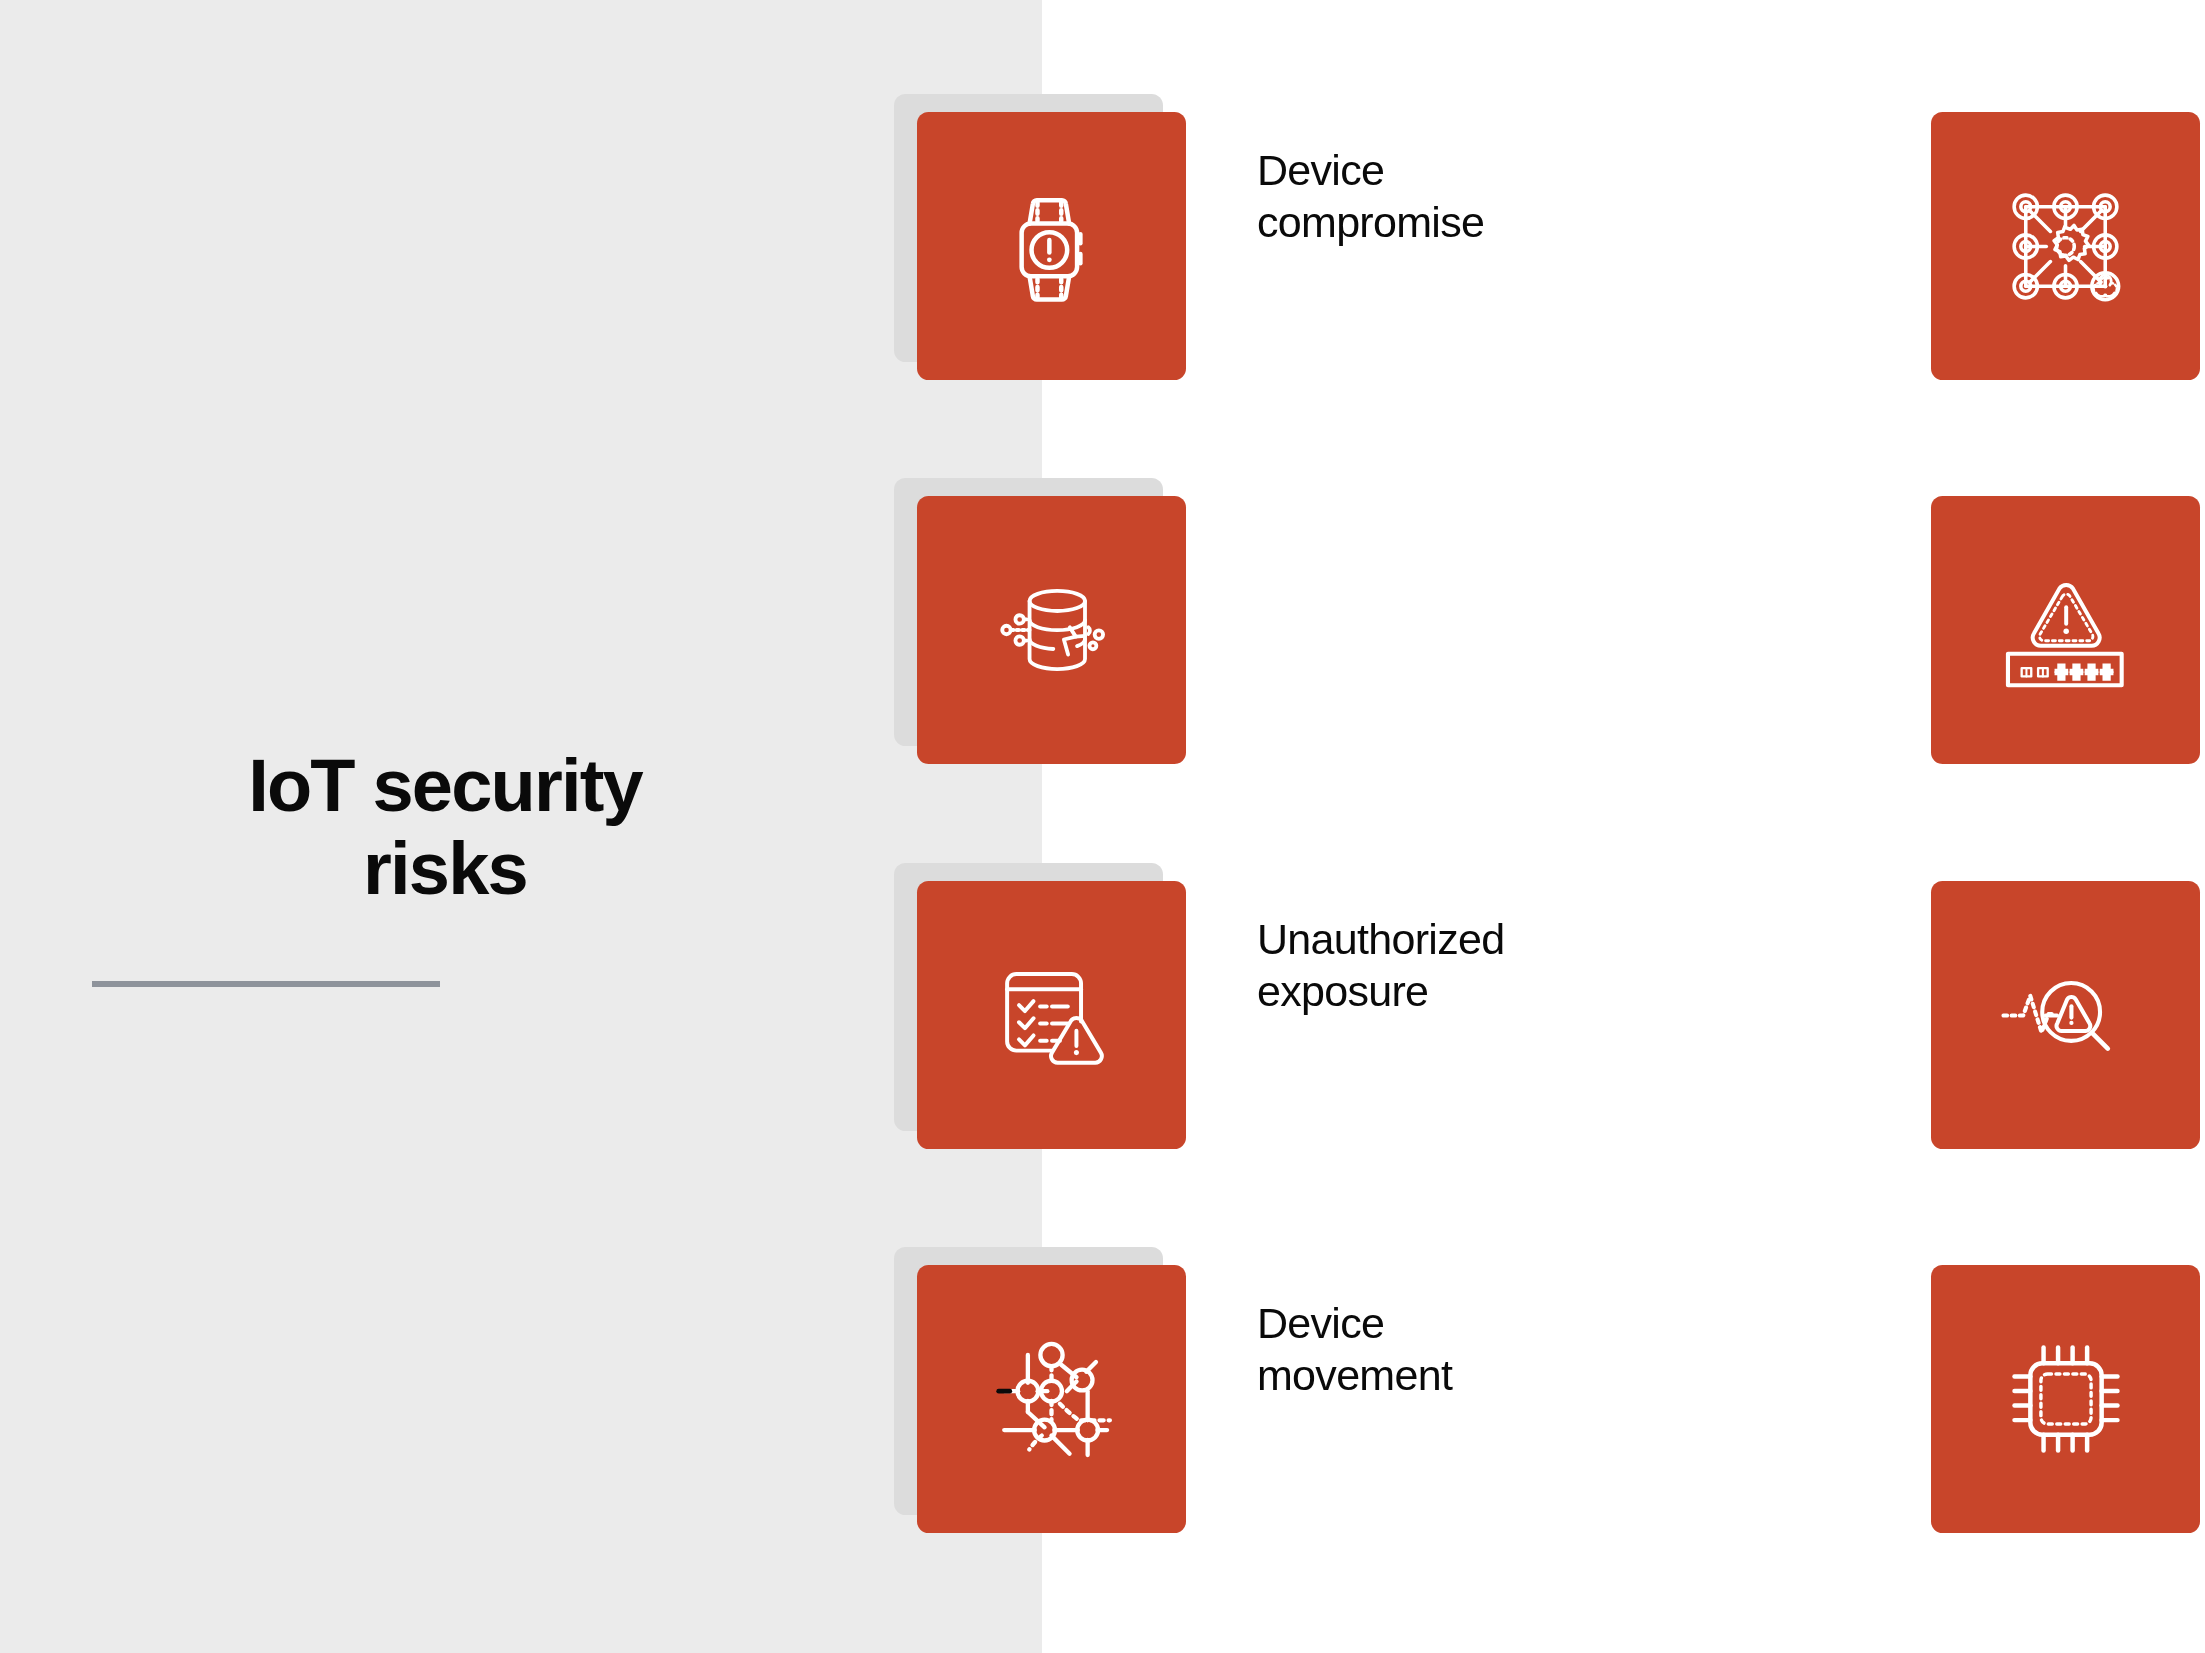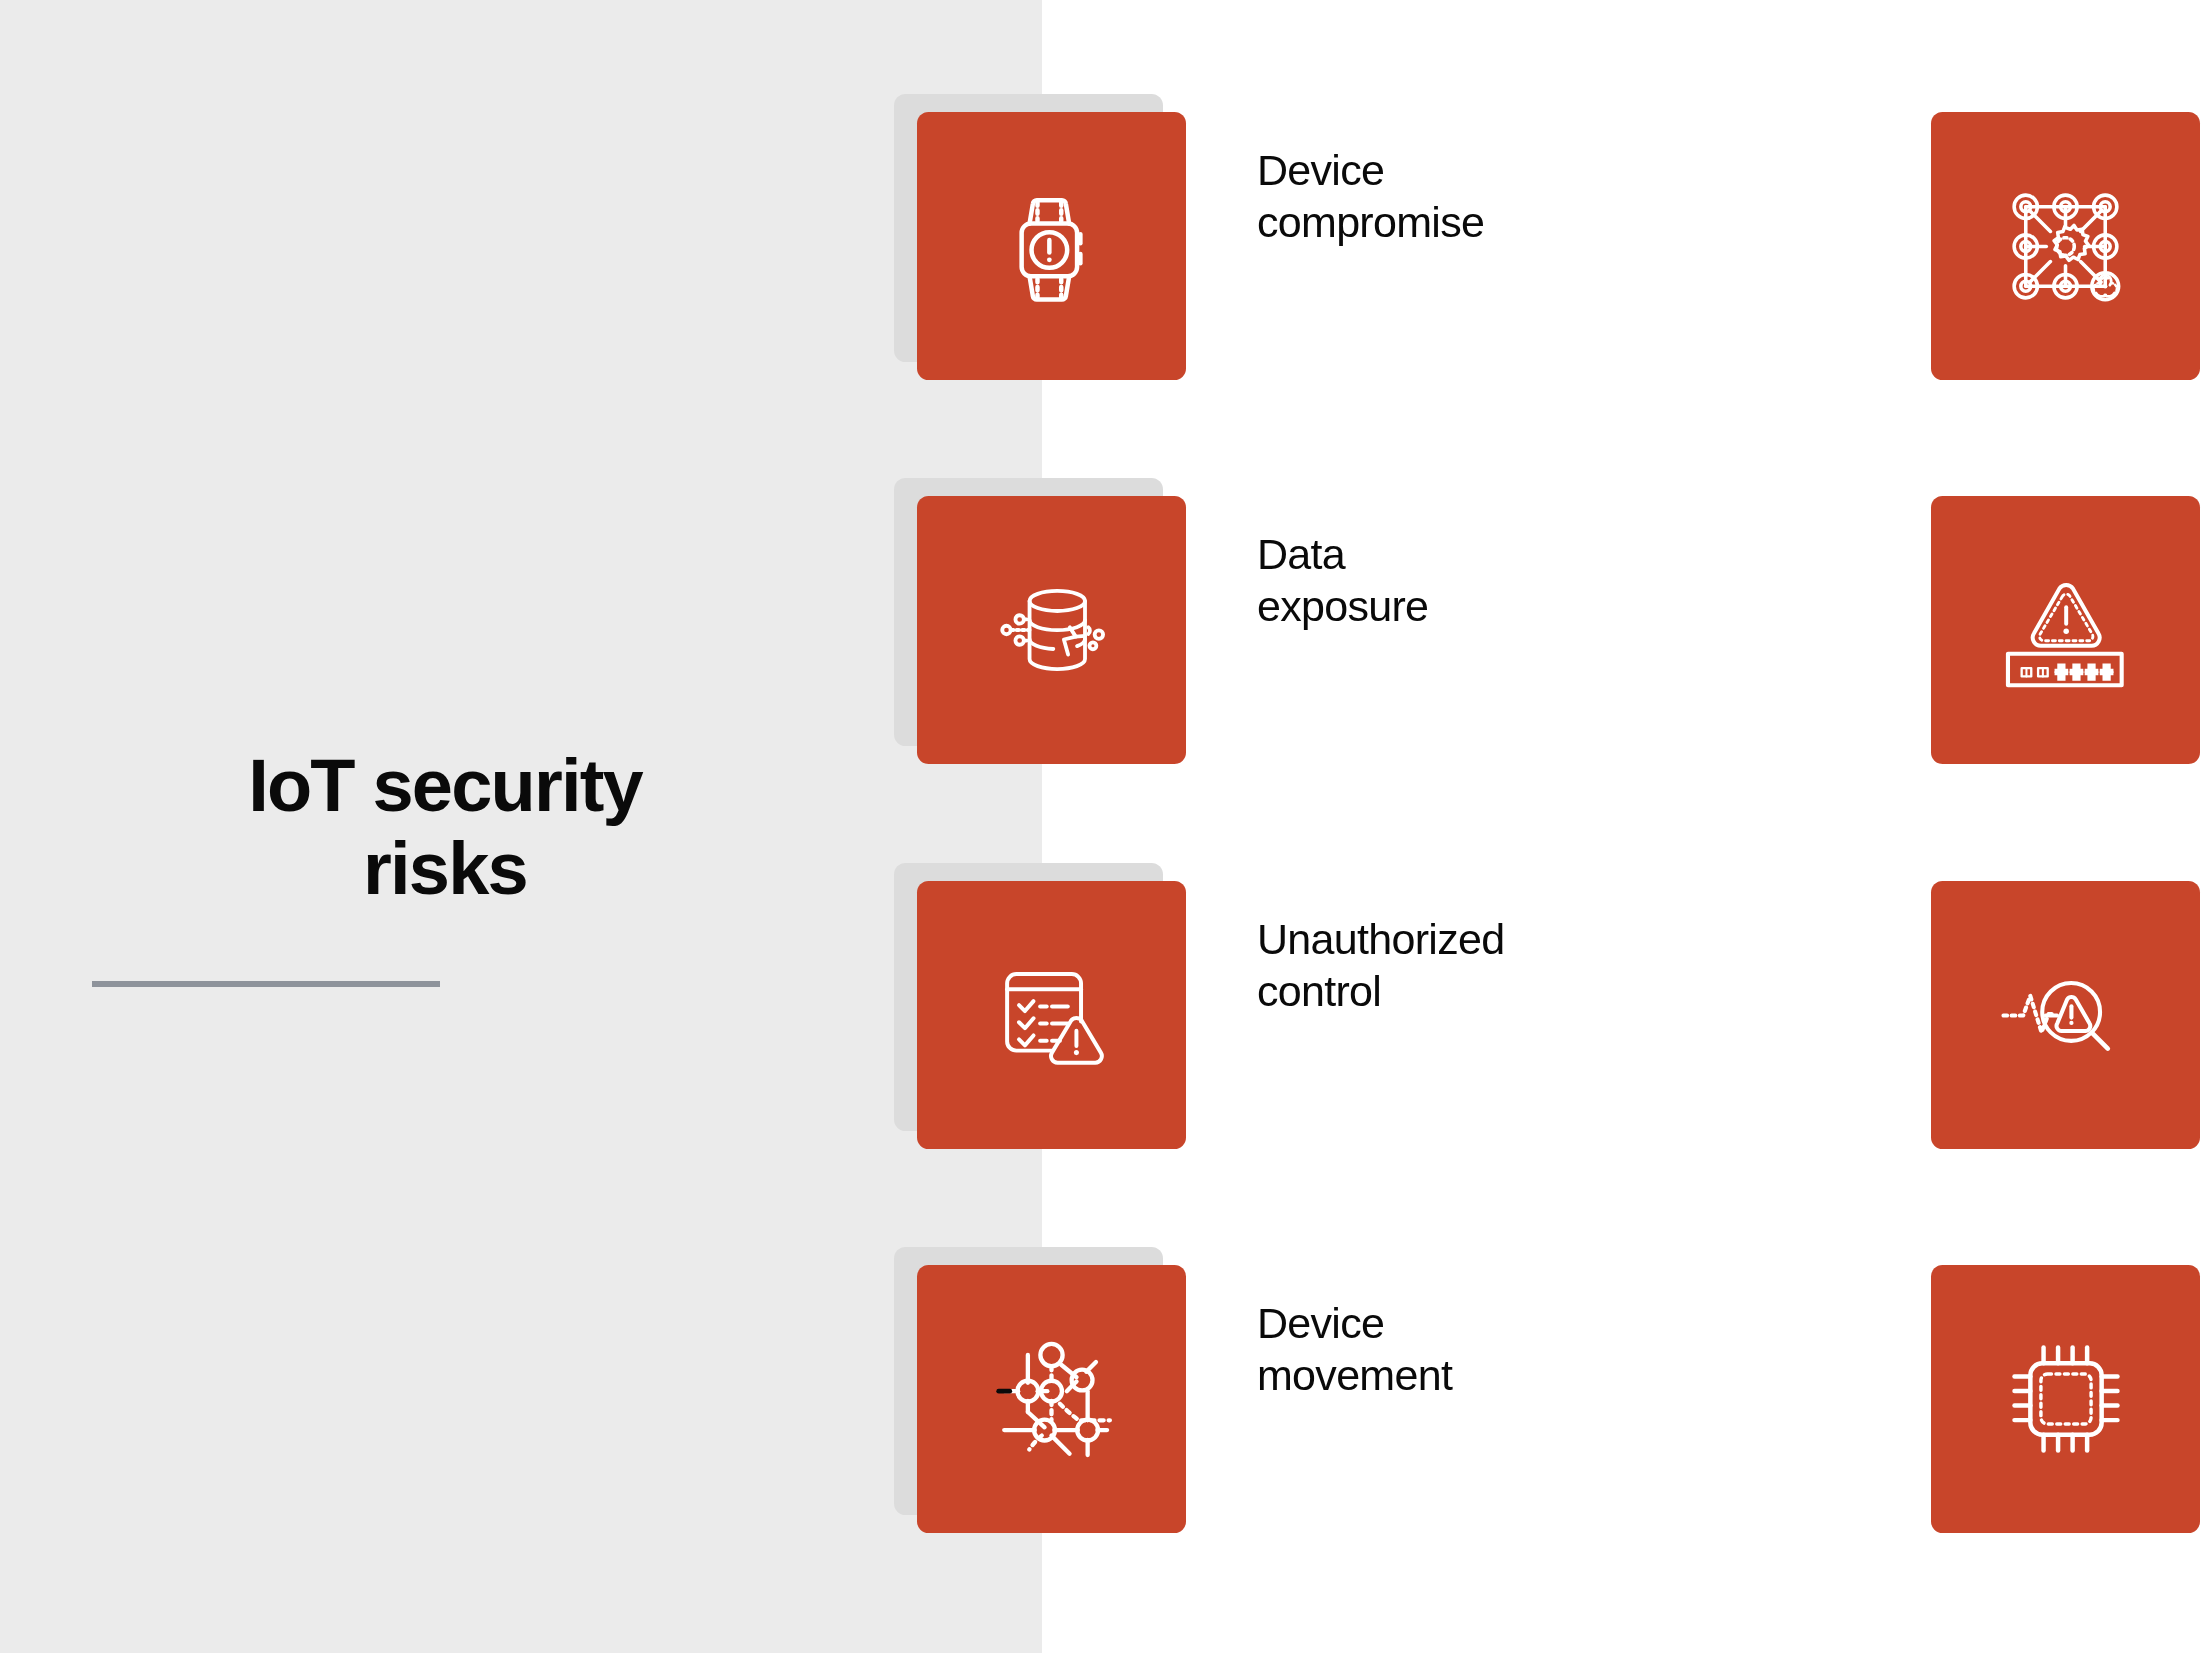--- a/index.html
+++ b/index.html
@@ -223,22 +223,20 @@
               <line x1="19" y1="50" x2="33" y2="50" stroke-dasharray="1.8 2.4"></line>
               <line x1="29" y1="58" x2="33" y2="58" stroke-dasharray="1.8 2.4"></line>
 
               <path d="M77.5 48 a3.2 3.2 0 0 1 0 5"></path>
               <circle cx="85.5" cy="53.5" r="3.2"></circle>
               <circle cx="81" cy="62" r="2.6"></circle>
             </svg>
           </span>
         </div>
       </div>
-      <div class="risk-label">Data
-exposure</div>
     </div>
 
     <div class="risk-item col-right row-2">
       <div class="tile-wrap">
         <div class="tile">
           <span>
             <svg width="137" height="137" viewBox="0 0 100 100" fill="none" stroke="#fff" stroke-width="2.9" stroke-linecap="round" stroke-linejoin="round">
 
               <path d="M45.5 19.5 a6 6 0 0 1 10 0 L74 52 a6 6 0 0 1-5 9.2 H32 a6 6 0 0 1-5-9.2 z"></path>
               <path d="M47.5 25.5 a3.2 3.2 0 0 1 6 0 L69.5 52.6 a3.2 3.2 0 0 1-2.7 4.9 H34.2 a3.2 3.2 0 0 1-2.7-4.9 z" stroke-width="2.1" stroke-dasharray="2.2 2.8"></path>
@@ -289,21 +287,21 @@
               <line x1="50" y1="69.5" x2="56" y2="69.5"></line>
 
               <path d="M64.3 54.5 a5 5 0 0 1 8.4 0 L87 78.5 a5 5 0 0 1-4.2 7.6 H54.2 a5 5 0 0 1-4.2-7.6 z"></path>
               <line x1="68.5" y1="62" x2="68.5" y2="73.5"></line>
               <circle cx="68.5" cy="78.5" r="1.9" fill="#fff" stroke="none"></circle>
             </svg>
           </span>
         </div>
       </div>
       <div class="risk-label">Unauthorized
-control</div>
+exposure</div>
     </div>
 
     <div class="risk-item col-right row-3">
       <div class="tile-wrap">
         <div class="tile">
           <span>
             <svg width="141" height="141" viewBox="0 0 100 100" fill="none" stroke="#fff" stroke-width="2.9" stroke-linecap="round" stroke-linejoin="round">
 
               <polyline points="6,50 20,50 25,36 33,62 38,49 42,49" stroke-dasharray="2.6 3.2"></polyline>
 

